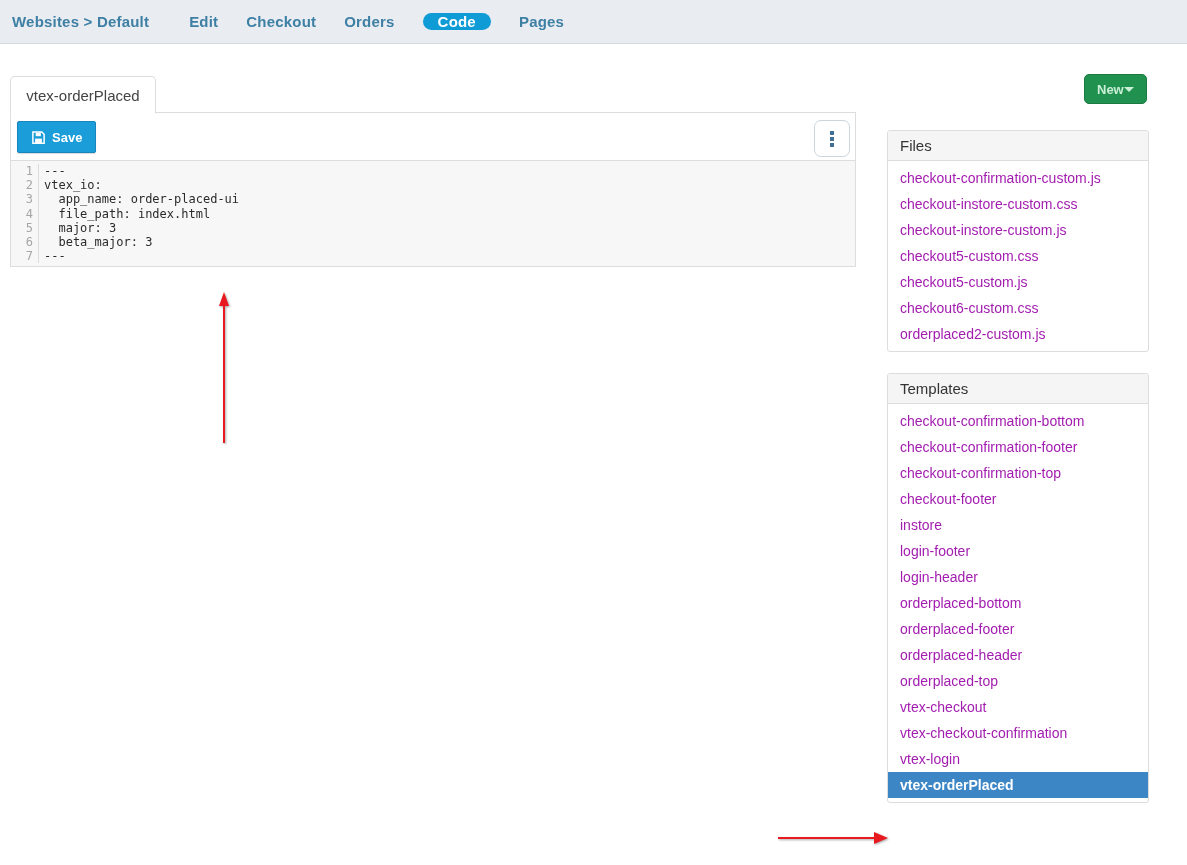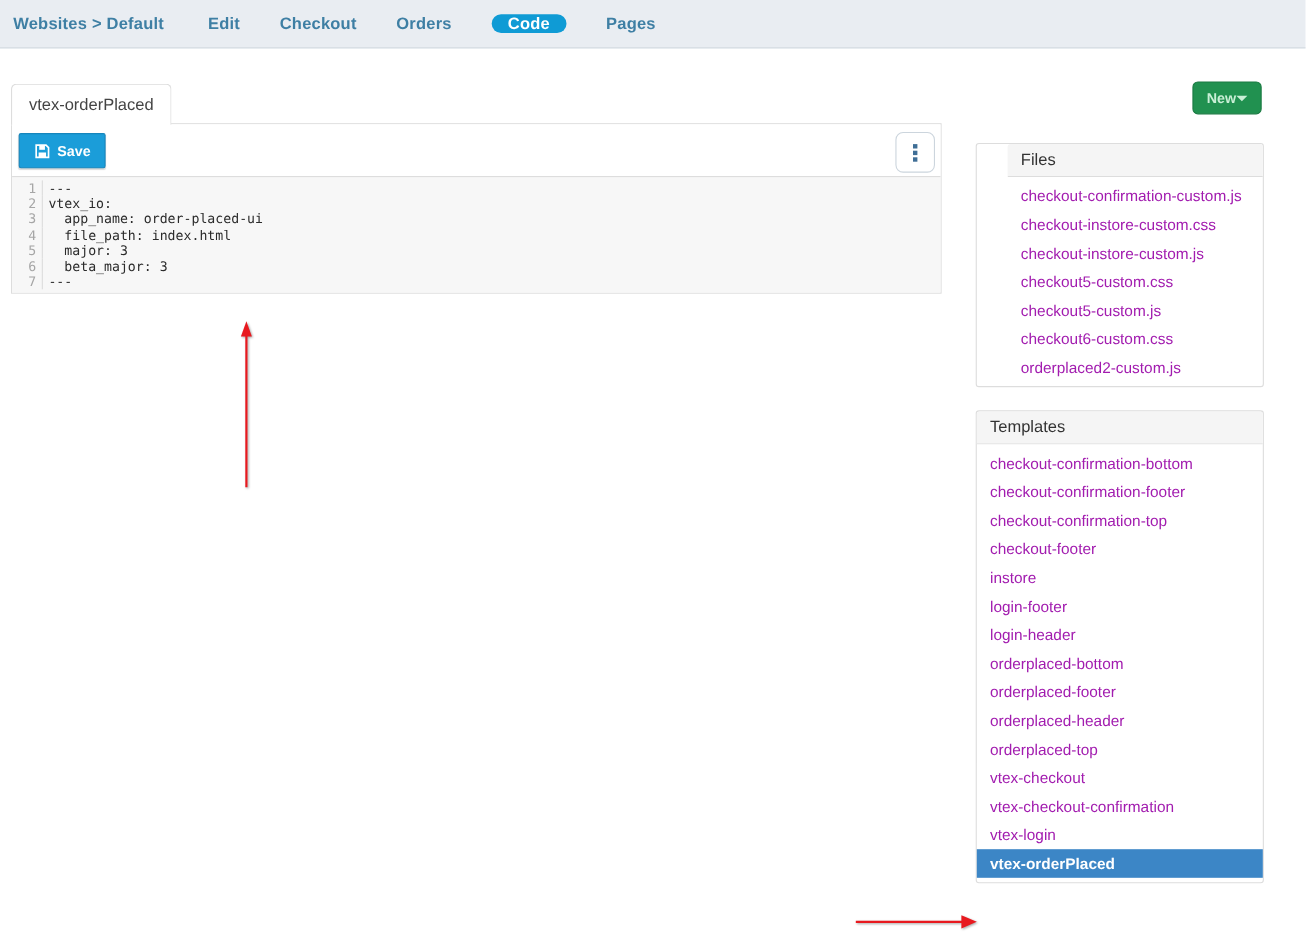--- a/index.html
+++ b/index.html
@@ -16,21 +16,21 @@
     position: absolute; left: 0; top: 0; width: 1187px; height: 44px;
     background: #e9edf2;
     border-bottom: 1px solid #d2d9e0;
     display: flex; align-items: center;
     padding-left: 12px;
   }
   .breadcrumb {
     color: #3e7fa4; font-size: 15px; font-weight: 700; cursor: pointer;
     margin-right: 40px; letter-spacing: .2px;
   }
-  .nav-items { display: flex; align-items: center; gap: 36px; }
+  .nav-items { display: flex; align-items: center; gap: 28px; }
   .nav-item {
     color: #3e7fa4; font-size: 15px; font-weight: 700; cursor: pointer;
     padding: 8px 0; letter-spacing: .2px;
   }
   .nav-item.active {
     background: #0f9bd5; color: #ffffff; border-radius: 12px;
     padding: 0 15px;
   }
 
   
@@ -88,21 +88,21 @@
     width: 0; height: 0; display: inline-block;
     border-left: 5px solid transparent; border-right: 5px solid transparent;
     border-top: 5px solid #c9efd6;
   }
 
   
   .panel {
     position: absolute; left: 887px; width: 262px;
     border: 1px solid #ddd; border-radius: 3px; background: #fff;
   }
-  .panel.files { top: 130px; padding-left: 28px; }
+  .panel.files { top: 130px; }
   .panel.templates { top: 373px; }
   .panel-header {
     background: #f5f5f5; border-bottom: 1px solid #ddd;
     border-radius: 3px 3px 0 0;
     padding: 6px 12px; font-size: 15px; color: #333; height: 30px;
   }
   .panel-list { padding: 4px 0; }
   .panel-item {
     display: block; padding: 3px 12px; font-size: 14px; line-height: 20px;
     color: #a21caf; text-decoration: none; cursor: pointer;

